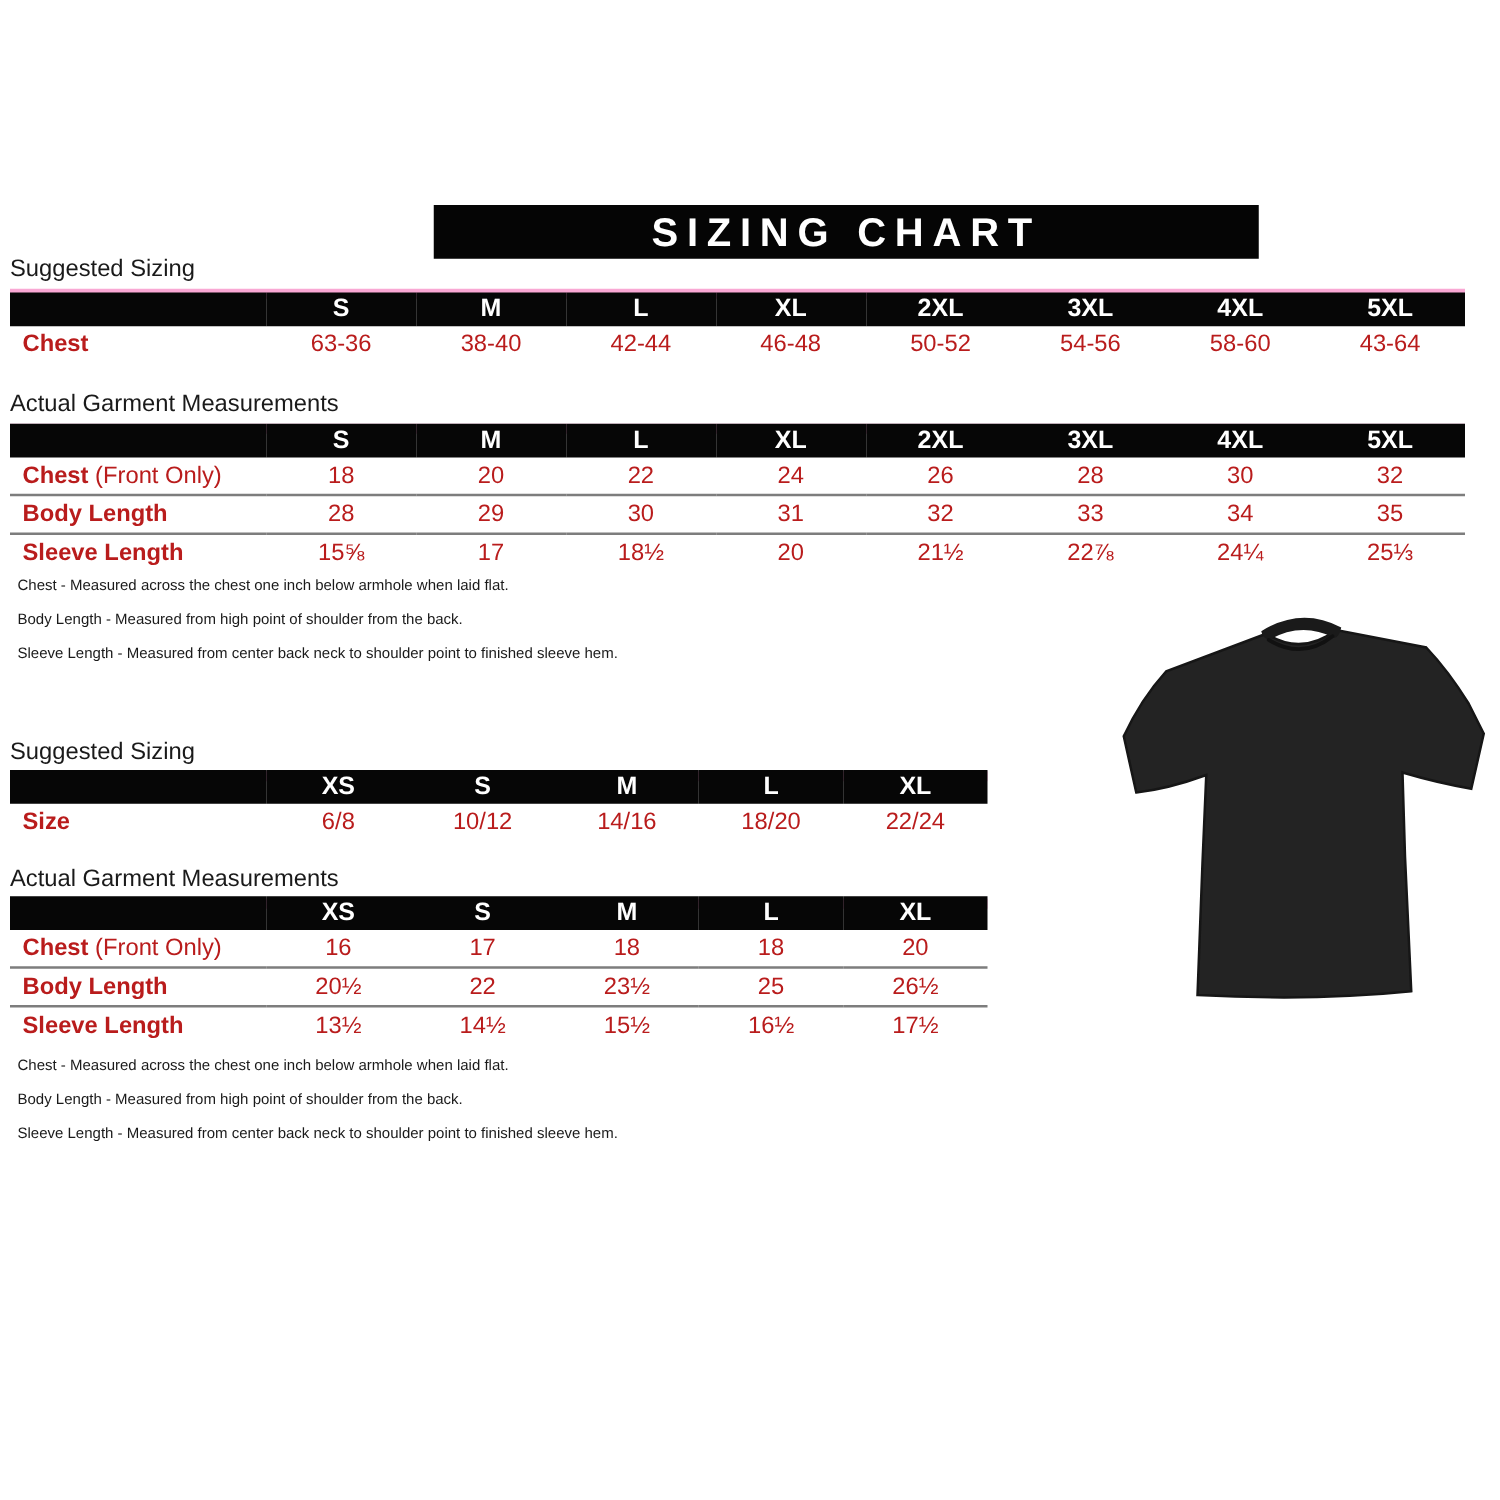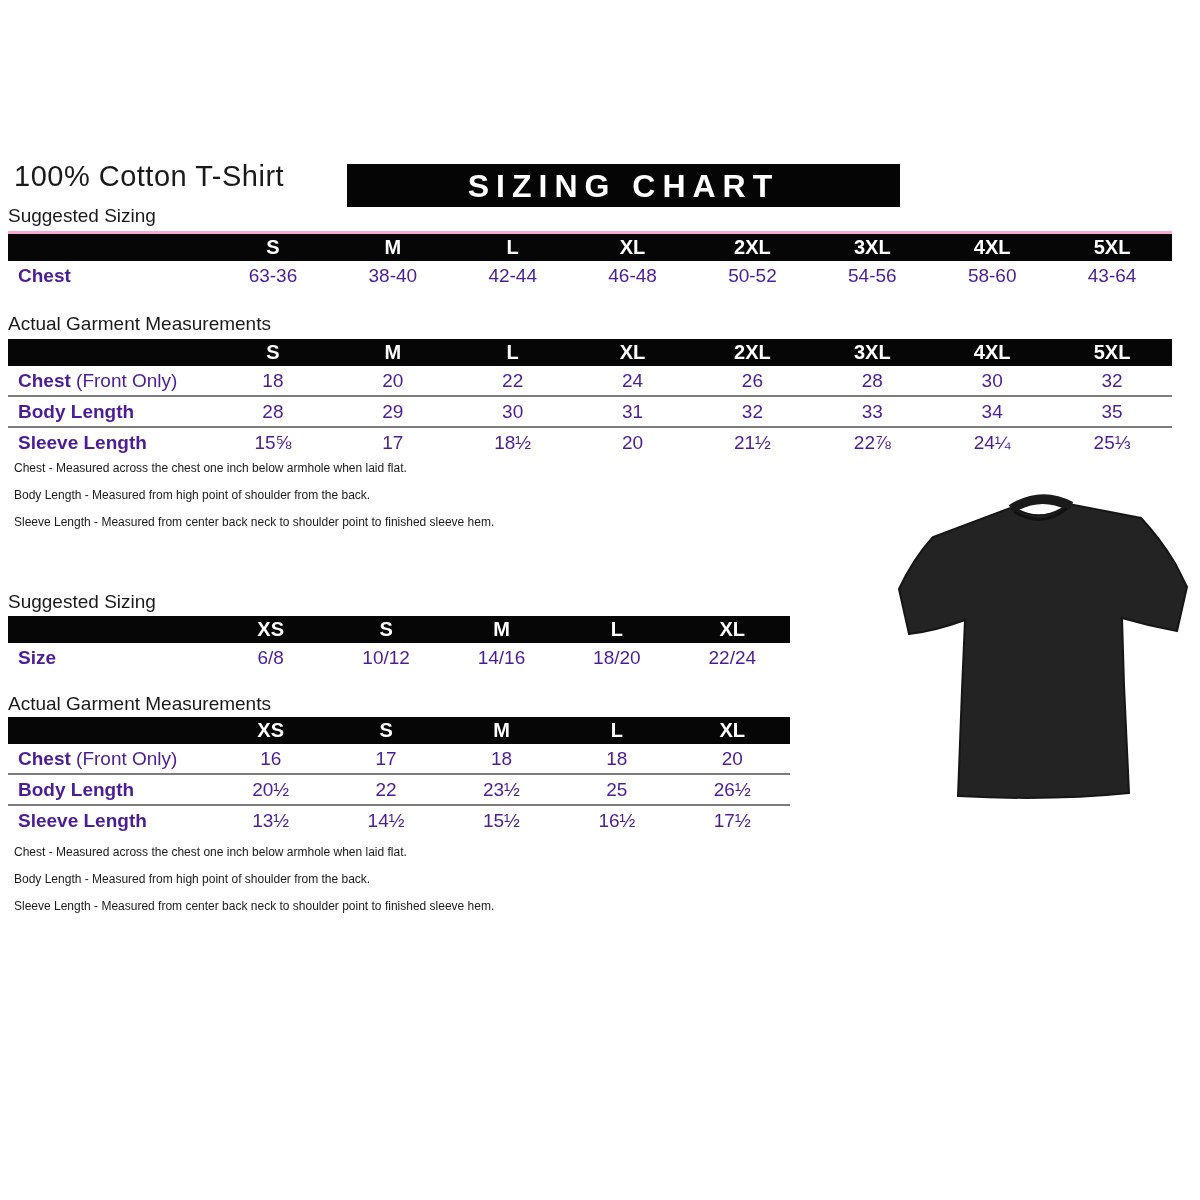--- a/index.html
+++ b/index.html
@@ -3,34 +3,34 @@
 <meta charset="utf-8">
 <style>
   html,body{margin:0;padding:0;background:#fff;}
   #canvas{
     position:relative;width:1200px;height:1200px;background:#ffffff;overflow:hidden;
     font-family:"Liberation Sans","DejaVu Sans",sans-serif;color:#111;
   }
   .abs{position:absolute;}
   #main-title{left:14px;top:160px;font-size:29px;font-weight:400;color:#1a1a1a;letter-spacing:0.5px;}
   #sizing-banner{
-    left:347px;top:164px;width:553px;height:43px;background:#050505;color:#fff;
+    left:347px;top:164px;width:660px;height:43px;background:#050505;color:#fff;
     font-size:32px;font-weight:700;letter-spacing:7px;text-align:center;line-height:45px;
   }
   .section-label{font-size:19px;color:#1a1a1a;border-bottom:8px solid #f9a8d4;padding-bottom:4px;}
   .w-adult{width:1164px;}
   .w-youth{width:782px;}
   #youth-title{left:6px;top:543px;font-size:27px;font-weight:700;color:#111;}
 
   table{border-collapse:collapse;table-layout:fixed;}
   table.adult-table{width:1164px;}
   table.youth-table{width:782px;}
   th{background:#060606;color:#fff;font-weight:700;font-size:20px;height:27px;padding:0;text-align:center;}
   th:first-child{width:205px;}
-  td{font-size:19px;color:#4c1d95;text-align:center;height:29px;padding:0;}
+  td{font-size:19px;color:#b91c1c;text-align:center;height:29px;padding:0;}
   td.rowlabel{text-align:left;padding-left:10px;}
   td.rowlabel b{font-weight:700;}
   table.measure-table tbody tr + tr td{border-top:2px solid #7d7d7d;}
 
   .notes p{margin:0 0 9px 0;font-size:12px;color:#1a1a1a;line-height:18px;}
   #adult-notes{left:14px;top:459px;}
   #youth-notes{left:14px;top:843px;}
 
   #adult-suggested-label{left:8px;top:205px;}
   #adult-suggested-table{left:8px;top:234px;}
@@ -40,21 +40,20 @@
   #youth-suggested-table{left:8px;top:616px;}
   #youth-actual-label{left:8px;top:693px;}
   #youth-actual-table{left:8px;top:717px;}
   #tshirt{left:891px;top:485px;}
 </style>
 </head>
 <body>
 
 <div id="canvas">
 
-  <div id="main-title" class="abs">100% Cotton T-Shirt</div>
 
   <div id="sizing-banner" class="abs">SIZING CHART</div>
 
   <div id="adult-suggested-label" class="abs section-label w-adult">Suggested Sizing</div>
 
   <table id="adult-suggested-table" class="abs adult-table">
       <thead>
         <tr>
           <th></th>
           <th>S</th>

